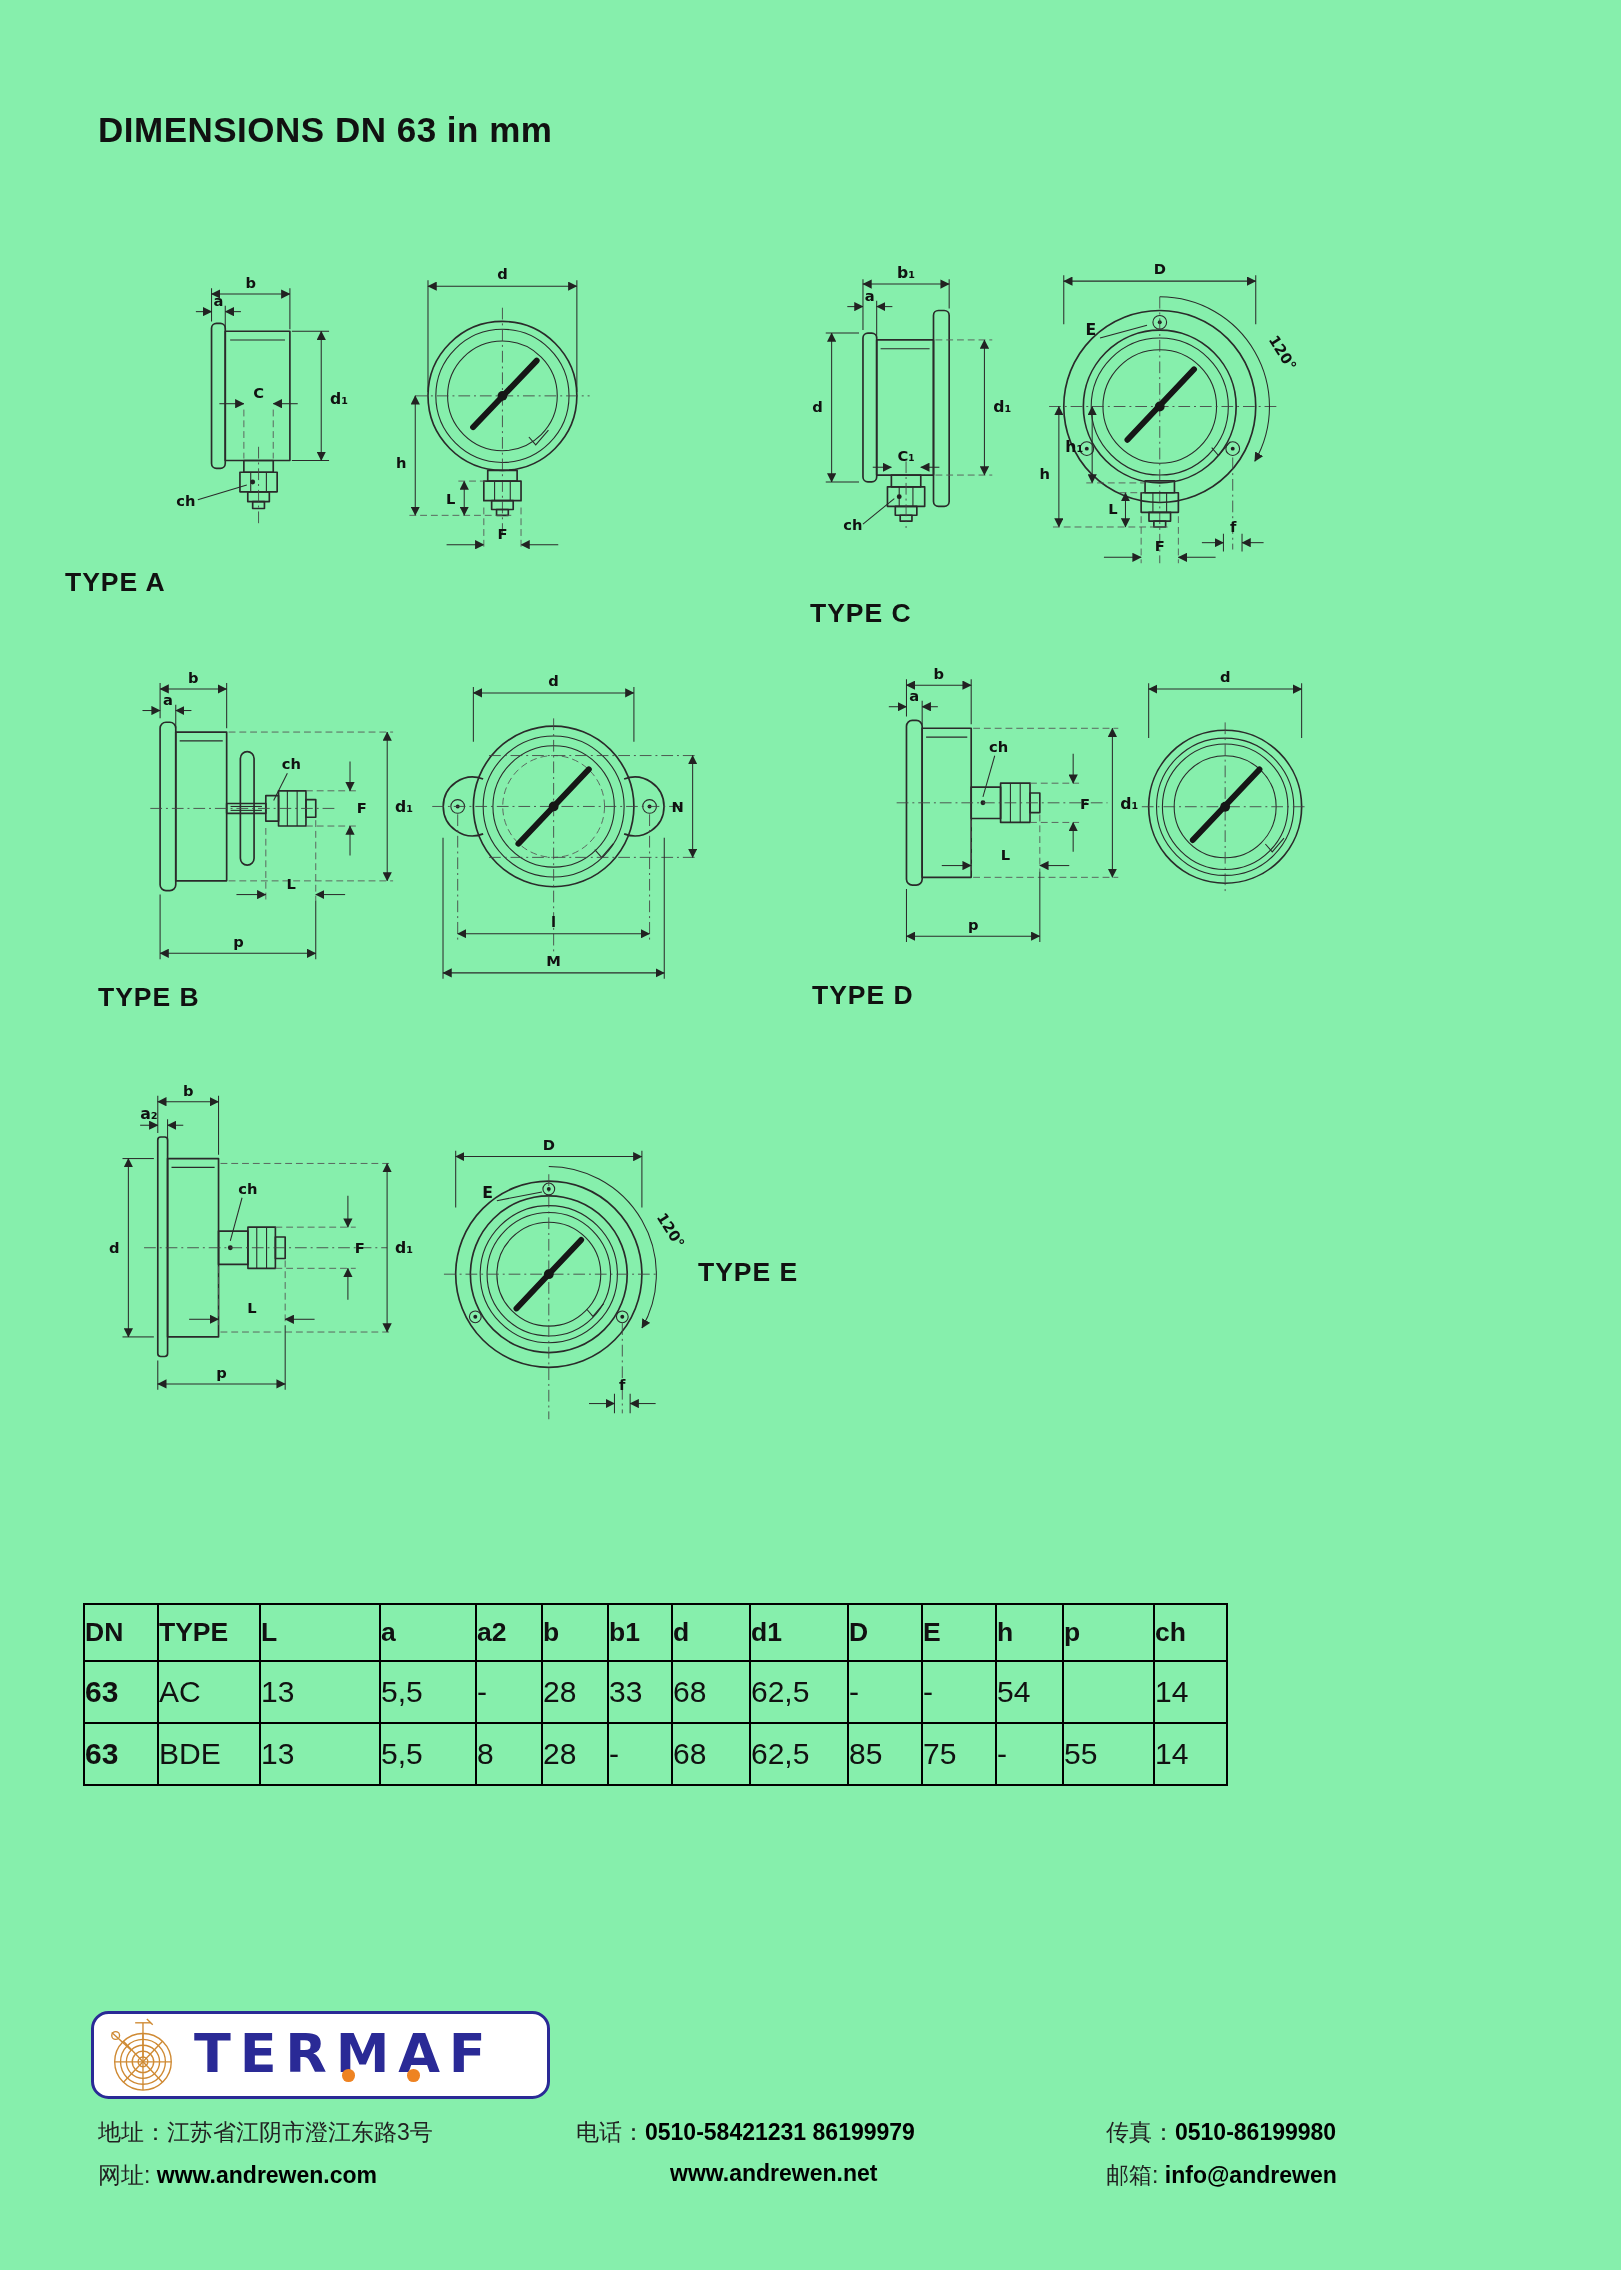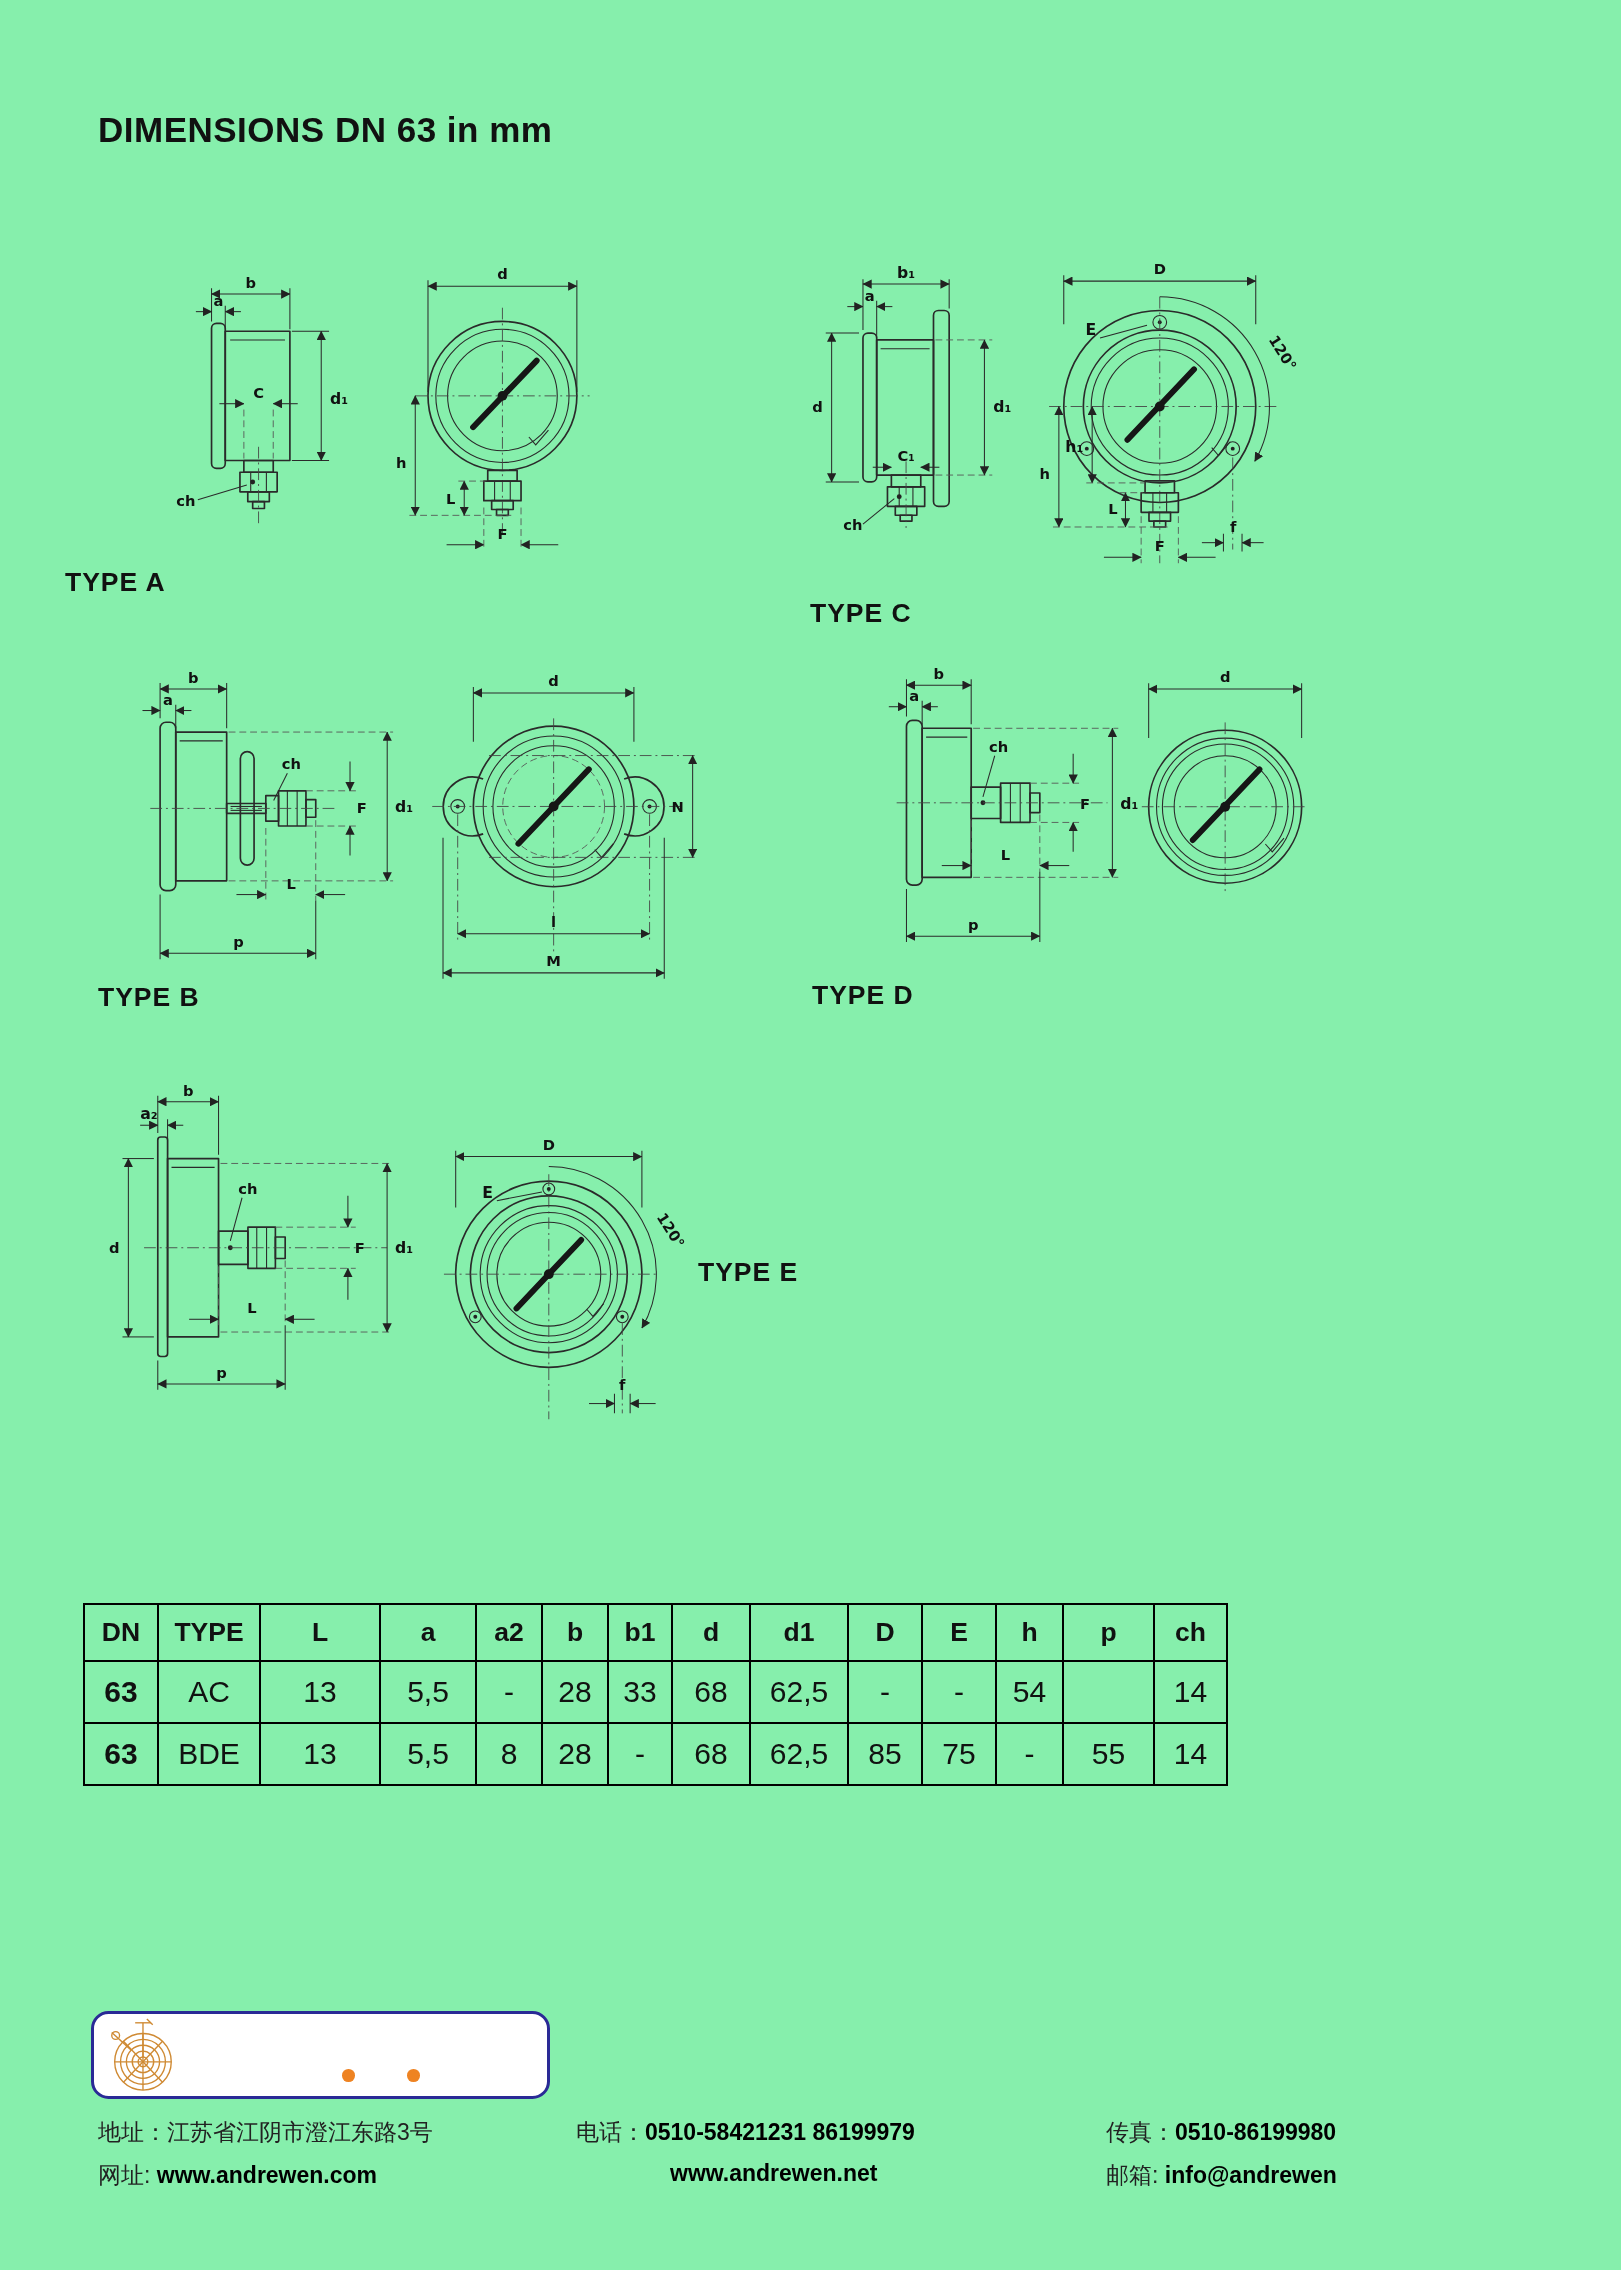--- a/index.html
+++ b/index.html
@@ -12,21 +12,21 @@
   svg .o{fill:none;stroke:#2a2a2a;stroke-width:1.7;stroke-linejoin:round}
   svg .o2{fill:none;stroke:#2a2a2a;stroke-width:1.1}
   svg .dim{fill:none;stroke:#2a2a2a;stroke-width:1.05}
   svg .cl{fill:none;stroke:#444;stroke-width:0.9;stroke-dasharray:12 4 2 4}
   svg .ex{fill:none;stroke:#555;stroke-width:0.9;stroke-dasharray:7 4}
   svg .ndl{stroke:#161616;stroke-width:6;stroke-linecap:round}
   svg text{font:bold 15px "DejaVu Sans",sans-serif;fill:#111}
   svg text.big{font-size:16px}
   
   .dimtable{position:absolute;left:83px;top:1603px;width:1143px;border-collapse:collapse;table-layout:fixed}
-  .dimtable th,.dimtable td{border:2.5px solid #000;text-align:center;vertical-align:middle;
+  .dimtable th,.dimtable td{border:2.5px solid #000;text-align:left;vertical-align:middle;
       font-family:"Liberation Sans",sans-serif;padding:0}
   .dimtable th{height:55px;font-size:26.5px;font-weight:bold}
   .dimtable td{height:60px;font-size:30px;font-weight:normal}
   .dimtable td.bold{font-weight:bold}
   
   .logo{position:absolute;left:91px;top:2011px;width:453px;height:82px;border:3.9px solid #2a2a96;border-radius:17.6px;background:#fff}
   .logotext{position:absolute;left:100px;top:7.8px;font-family:"DejaVu Sans",sans-serif;
       font-size:54px;font-weight:bold;color:#2a2a96;letter-spacing:8.8px}
   .ldot{position:absolute;width:12.7px;height:12.7px;border-radius:50%;background:#ee8322}
   .company{position:absolute;left:659px;top:2070px;font-size:32px;font-weight:bold;letter-spacing:7.8px;color:#0a0a0a}
@@ -509,20 +509,21 @@
           <line x1="15" y1="48" x2="73" y2="48"></line>
         <line x1="24" y1="27" x2="64" y2="69"></line>
           <line x1="64" y1="27" x2="24" y2="69"></line>
         <line x1="44" y1="43" x2="44" y2="8"></line>
           <line x1="36" y1="8" x2="52" y2="8"></line>
         <line x1="12" y1="18" x2="32" y2="36"></line>
           <circle cx="16" cy="21" r="4"></circle>
         <line x1="48" y1="4" x2="54" y2="10"></line>
       </g>
     </svg>
+    <div class="logotext">TERMAF</div>
     <div class="ldot" style="left:248px;top:55px"></div>
     <div class="ldot" style="left:313px;top:55px"></div>
   </div>
 
 
   <div class="contact" style="left:98px;top:2117px">
     <span class="lab">地址：</span><span class="lab">江苏省江阴市澄江东路3号</span>
   </div>
   <div class="contact" style="left:576px;top:2117px">
     <span class="lab">电话：</span><span class="val">0510-58421231  86199979</span>

